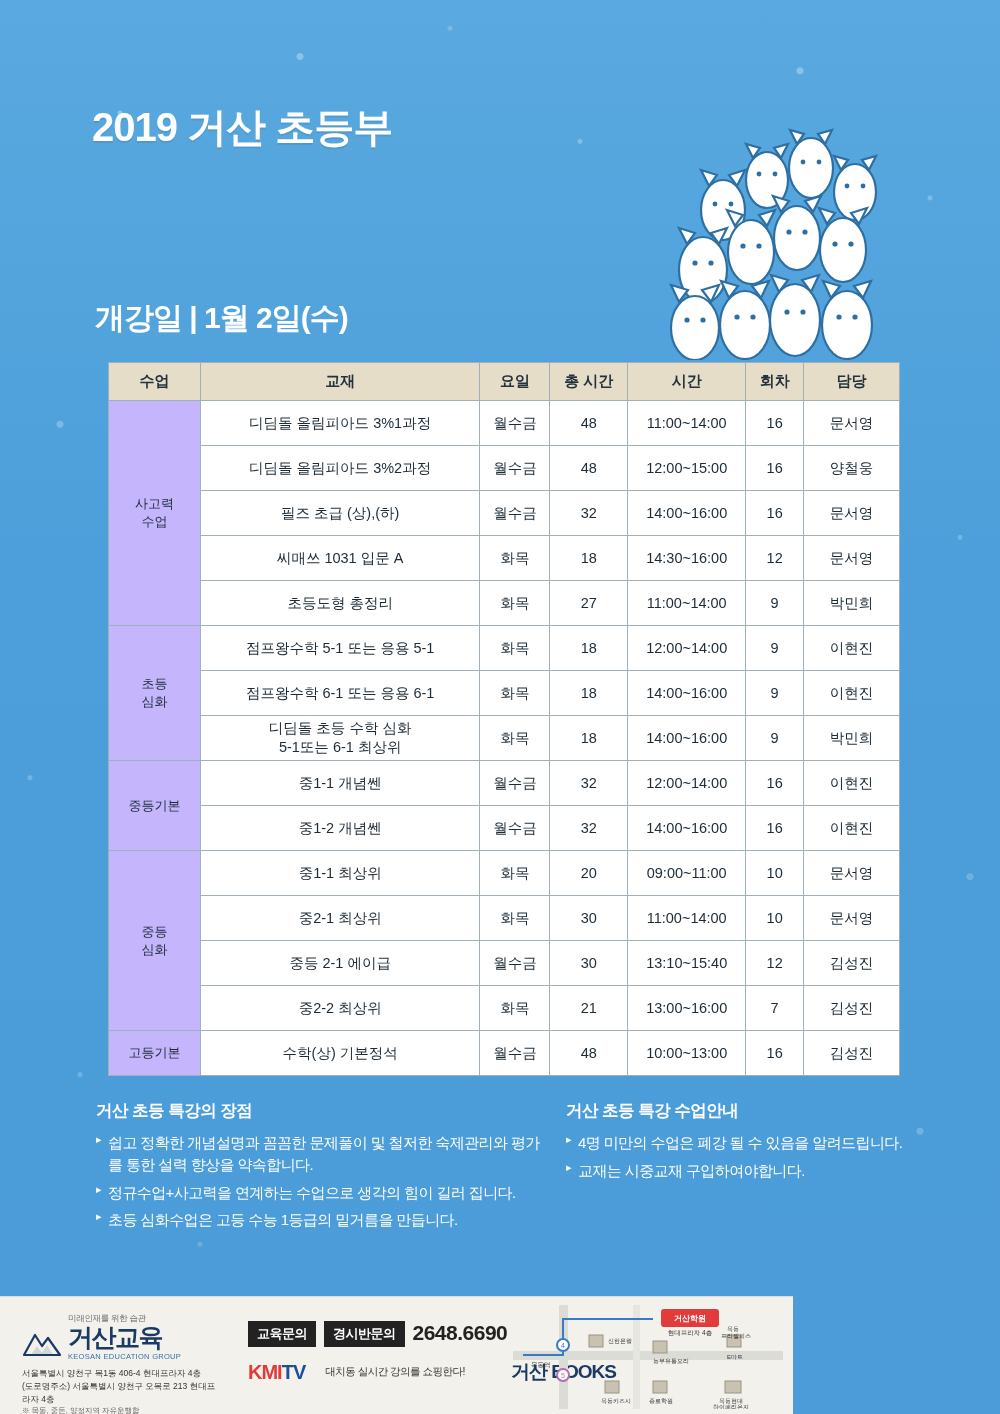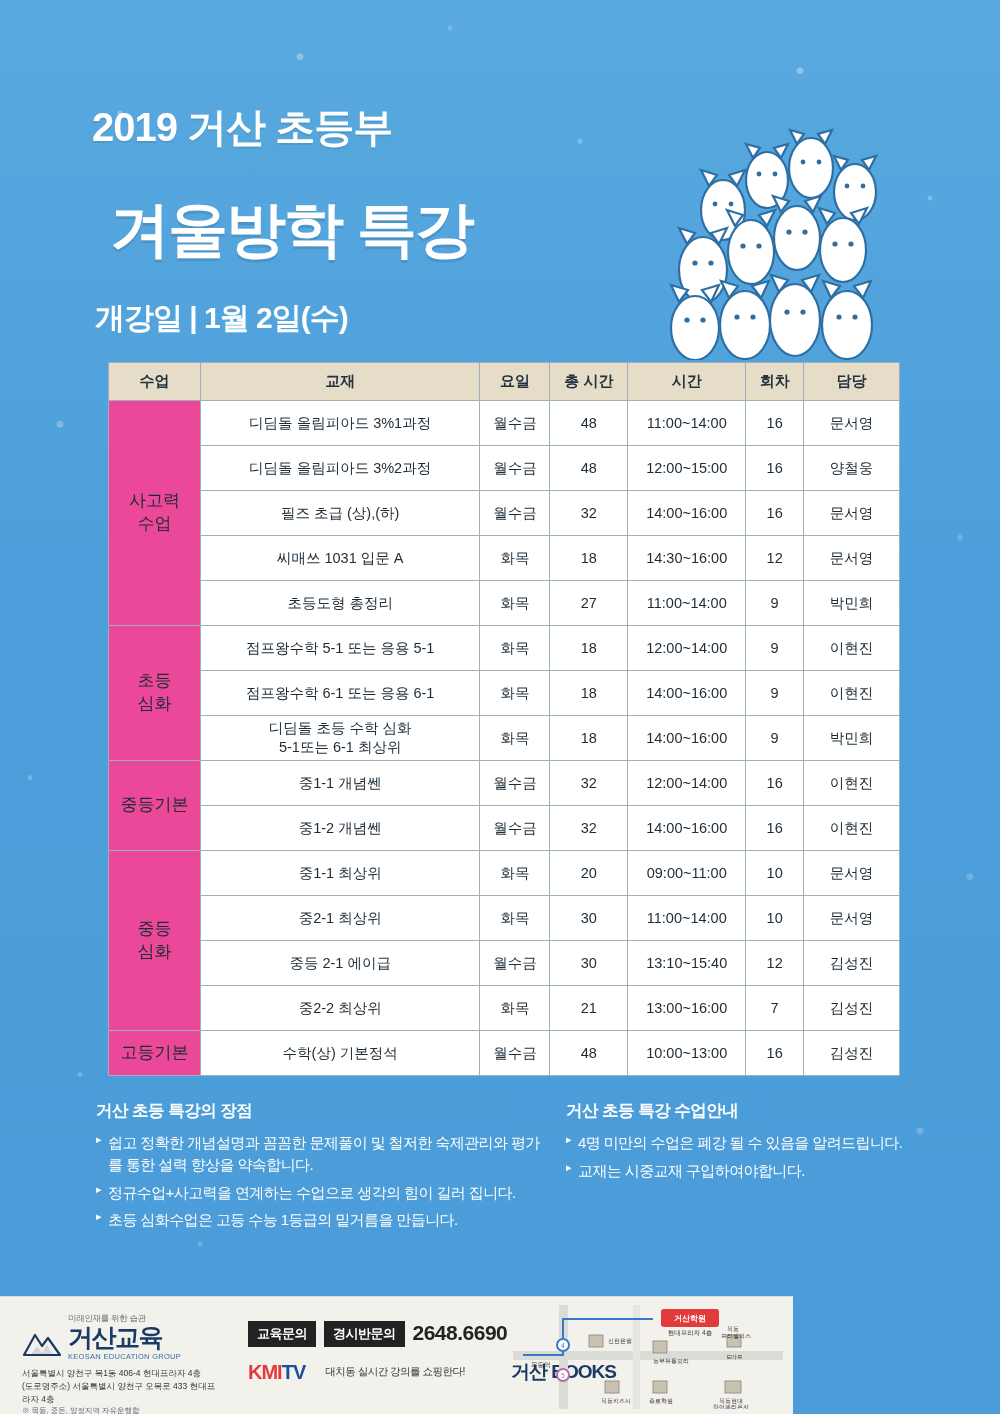--- a/index.html
+++ b/index.html
@@ -51,21 +51,21 @@
   .tablewrap { position:absolute; left:108px; top:362px; width:792px; }
   table { border-collapse:collapse; width:792px; background:#ffffff; }
   th, td {
     border:1px solid #9fb0bb;
     font-size:14.5px; color:#1c2b36; text-align:center;
     padding:0; height:45px; font-family:"Liberation Sans", sans-serif;
   }
   thead th {
     background:#e6ddc8; font-weight:bold; font-size:15px; height:38px; color:#23323d;
   }
-  td.group { font-weight:normal; font-size:17px; background:#ec4899; line-height:1.35;text-align:center; }
+  td.group { font-weight:normal; font-size:13px; background:#c4b5fd; line-height:1.35;text-align:center; }
   td.book { text-align:center; font-size:14.5px; line-height:1.3; }
   col.c1 { width:92px; }
   col.c2 { width:280px; }
   col.c3 { width:70px; }
   col.c4 { width:78px; }
   col.c5 { width:118px; }
   col.c6 { width:58px; }
   col.c7 { width:96px; }
   
   .notes { position:absolute; left:96px; top:1100px; width:820px; color:#ffffff; }
@@ -107,21 +107,20 @@
   .books { font-size:19px; font-weight:bold; color:#1b3a63; letter-spacing:-1px; margin-left:26px; }
   .map { position:absolute; right:10px; top:8px; width:270px; height:104px; }
 </style>
 </head>
 <body>
 
 <div class="poster">
 
   <div class="header">
     <div class="title1">2019 거산 초등부</div>
-    <div class="title2">겨울방학 특강</div>
     <div class="subtitle">개강일 | 1월 2일(수)</div>
 
     <svg class="dogs" viewBox="0 0 230 240">
       <g fill="#ffffff" stroke="#2e6fa3" stroke-width="2.2">
 
         <ellipse cx="58" cy="90" rx="22" ry="30"></ellipse>
         <ellipse cx="102" cy="60" rx="21" ry="28"></ellipse>
         <ellipse cx="146" cy="48" rx="22" ry="30"></ellipse>
         <ellipse cx="190" cy="72" rx="21" ry="28"></ellipse>
 
@@ -364,21 +363,21 @@
           <path d="M2 26 L13 6 L20 17 L26 9 L38 26 Z" fill="none" stroke="#1b3a63" stroke-width="2.2" stroke-linejoin="round"></path>
           <path d="M9 26 L15 17 L20 24 L25 16 L31 26 Z" fill="#1b3a63" opacity="0.15"></path>
         </svg>
         <div>
           <div class="logo-name">거산교육</div>
           <div class="logo-en">KEOSAN EDUCATION GROUP</div>
         </div>
       </div>
       <div class="addr">
         <div>서울특별시 양천구 목1동 406-4 현대프라자 4층</div>
-        <div>(도로명주소) 서울특별시 양천구 오목로 433 현대프라자 4층</div>
+        <div>(도로명주소) 서울특별시 양천구 오목로 213 현대프라자 4층</div>
         <div class="small">※ 목동, 중돈, 양정지역 자유운행함</div>
       </div>
     </div>
 
     <div class="contacts">
       <div class="row1">
         <span class="tagbox">교육문의</span>
         <span class="tagbox">경시반문의</span>
         <span class="phone">2648.6690</span>
       </div>

